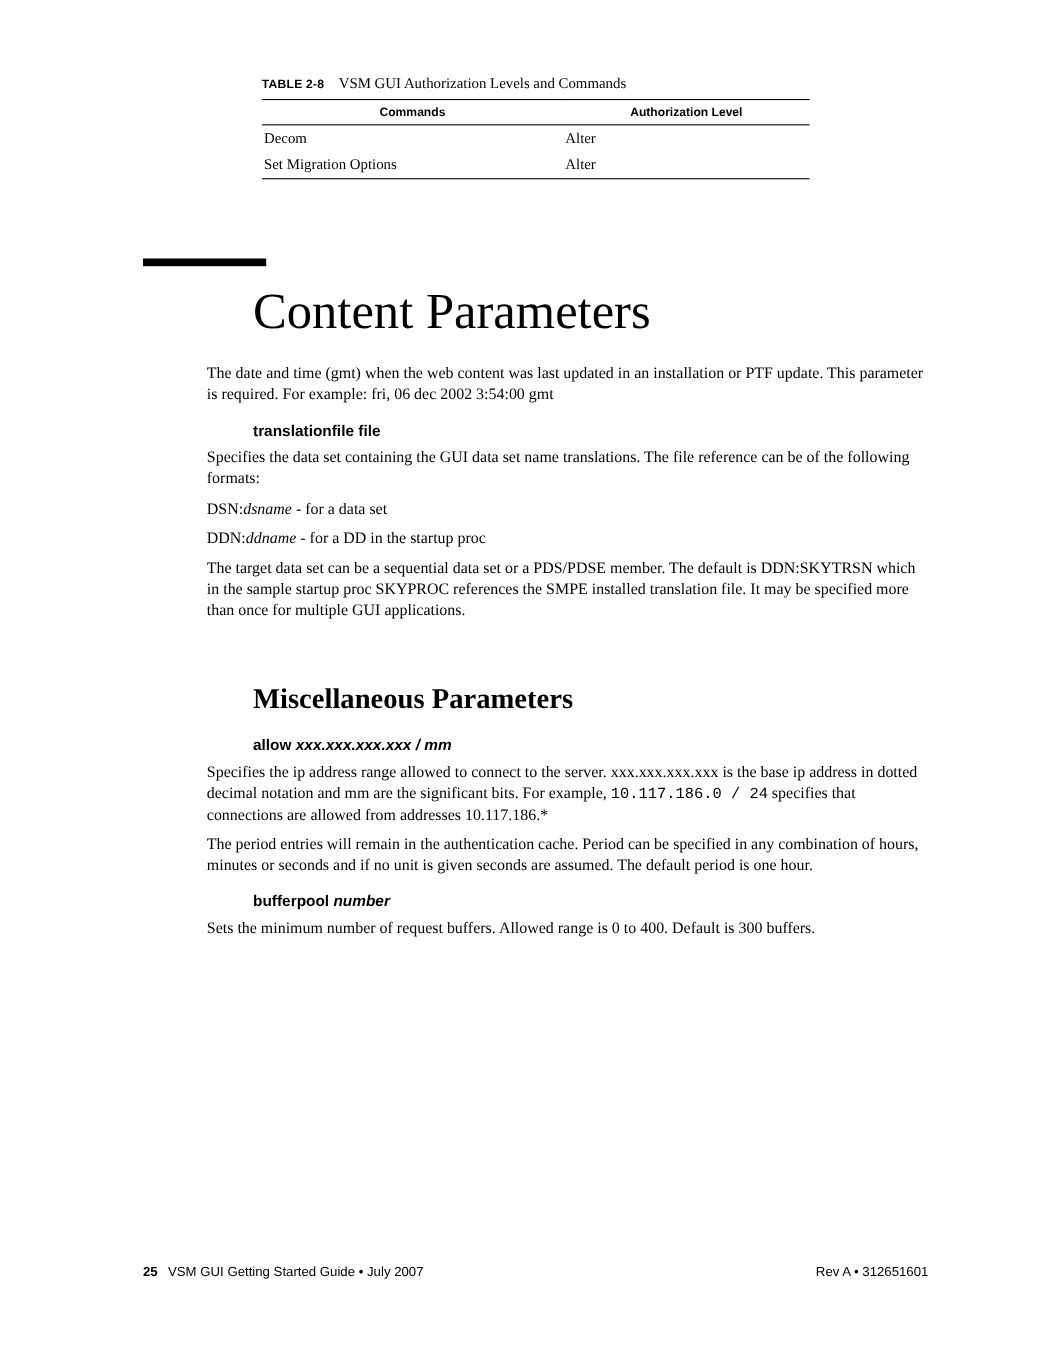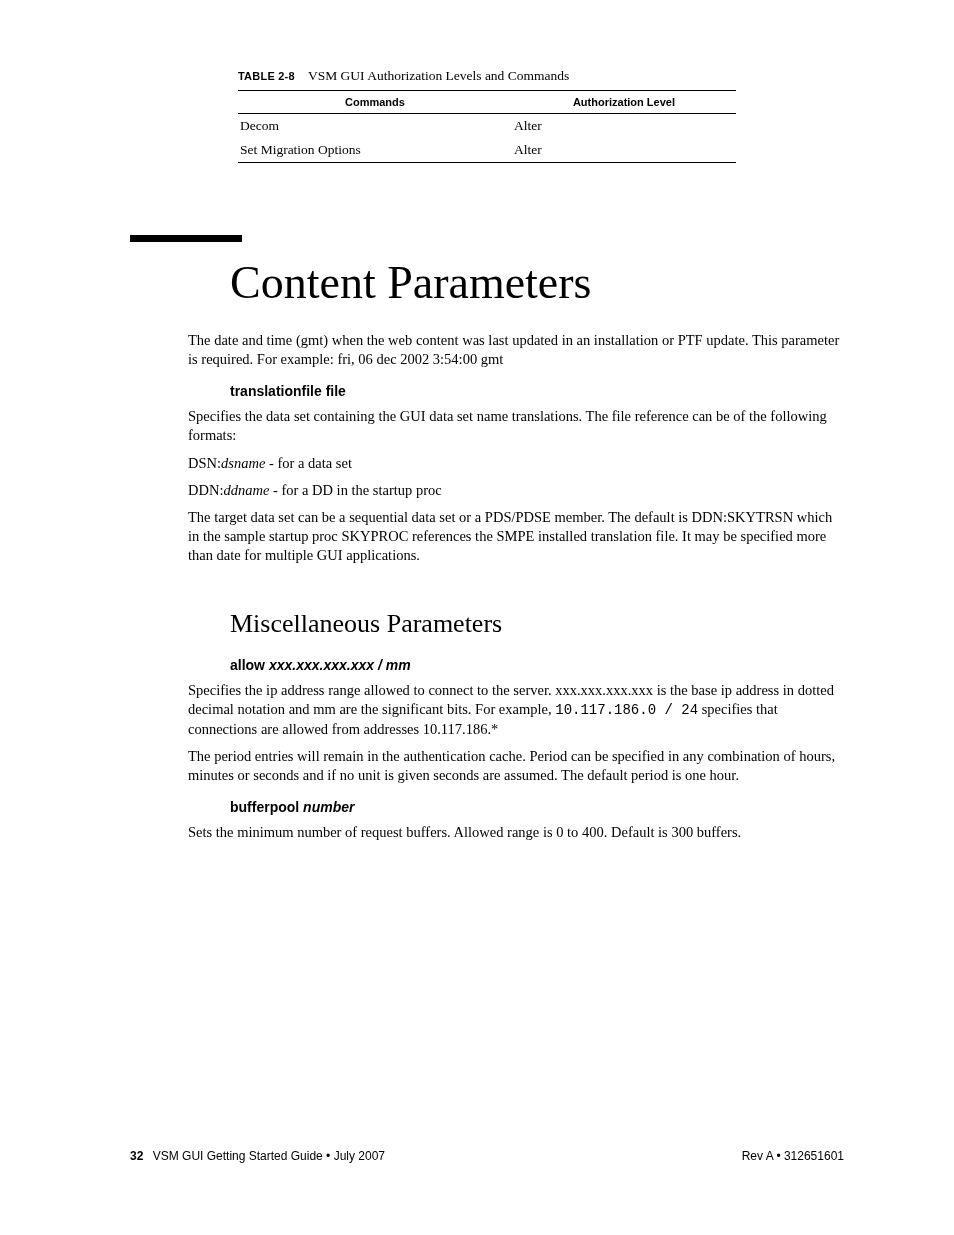--- a/index.html
+++ b/index.html
@@ -66,23 +66,23 @@
     background: #000;
   }
   h1.section {
     font-family: "Palatino Linotype", Palatino, Georgia, serif;
     font-weight: normal;
     font-size: 46px;
     margin: 14px 0 22px 100px;
   }
   h2.subsection {
     font-family: "Palatino Linotype", Palatino, Georgia, serif;
-    font-weight: normal;
+    font-weight: bold;
     font-size: 26px;
-    margin: 44px 0 18px 100px;
+    margin: 56px 0 18px 100px;
   }
   .term {
     font-family: Arial, Helvetica, sans-serif;
     font-weight: bold;
     font-size: 14px;
     margin: 14px 0 6px 100px;
   }
   .term .var { font-style: italic; }
   p.body {
     font-family: "Palatino Linotype", Palatino, Georgia, serif;
@@ -142,39 +142,39 @@
   <div class="term">
     <span>translationfile file</span>
   </div>
   <p class="body">Specifies the data set containing the GUI data set name translations. The file reference can be of the following formats:</p>
   <p class="body">
     <span>DSN:</span><span class="it">dsname</span><span> - for a data set</span>
   </p>
   <p class="body">
     <span>DDN:</span><span class="it">ddname</span><span> - for a DD in the startup proc</span>
   </p>
-  <p class="body">The target data set can be a sequential data set or a PDS/PDSE member. The default is DDN:SKYTRSN which in the sample startup proc SKYPROC references the SMPE installed translation file. It may be specified more than date for multiple GUI applications.</p>
+  <p class="body">The target data set can be a sequential data set or a PDS/PDSE member. The default is DDN:SKYTRSN which in the sample startup proc SKYPROC references the SMPE installed translation file. It may be specified more than once for multiple GUI applications.</p>
 
   <h2 class="subsection">Miscellaneous Parameters</h2>
 
   <div class="term">
     <span>allow </span><span class="var">xxx.xxx.xxx.xxx / mm</span>
   </div>
   <p class="body">
     <span>Specifies the ip address range allowed to connect to the server. xxx.xxx.xxx.xxx is the base ip address in dotted decimal notation and mm are the significant bits. For example, </span><span class="mono">10.117.186.0 / 24</span><span> specifies that connections are allowed from addresses 10.117.186.*</span>
   </p>
 
   <p class="body">The period entries will remain in the authentication cache. Period can be specified in any combination of hours, minutes or seconds and if no unit is given seconds are assumed. The default period is one hour.</p>
 
   <div class="term">
     <span>bufferpool </span><span class="var">number</span>
   </div>
   <p class="body">Sets the minimum number of request buffers. Allowed range is 0 to 400. Default is 300 buffers.</p>
 
   <div class="footer">
     <div>
-      <span class="pnum">32</span>
+      <span class="pnum">25</span>
       <span>VSM GUI Getting Started Guide  •  July 2007</span>
     </div>
     <div>Rev A  •  312651601</div>
   </div>
 
 </div>
 
 </body></html>

